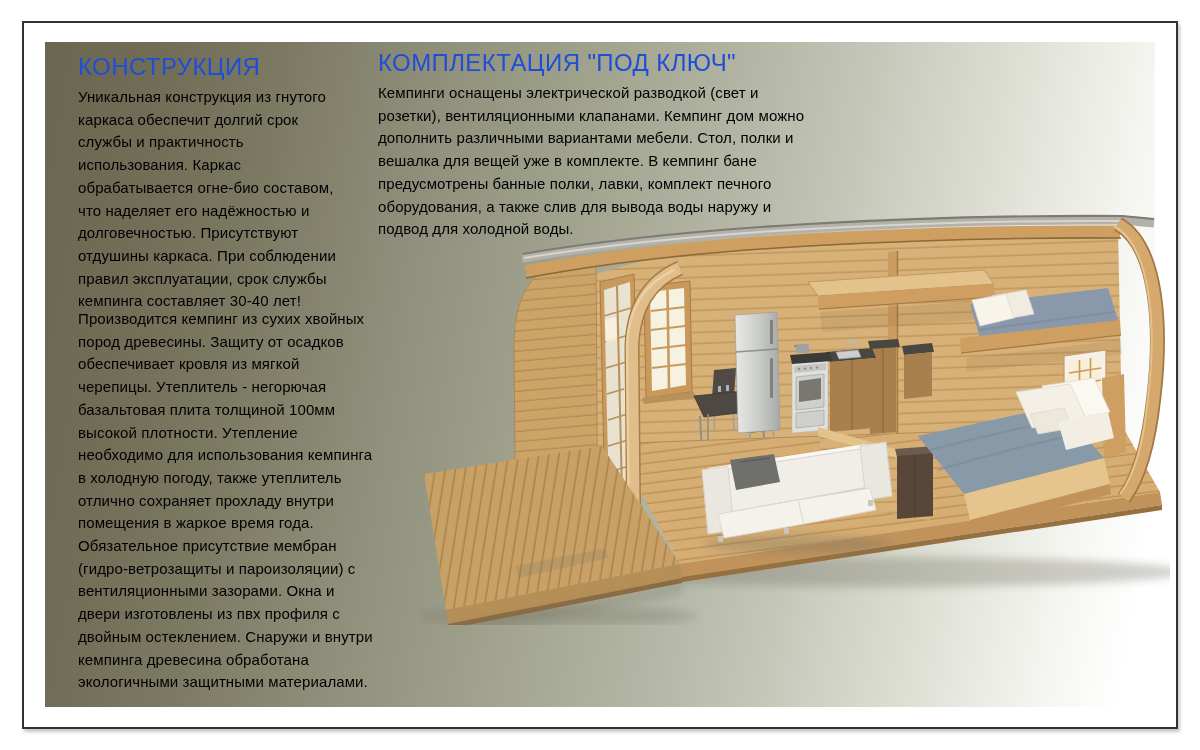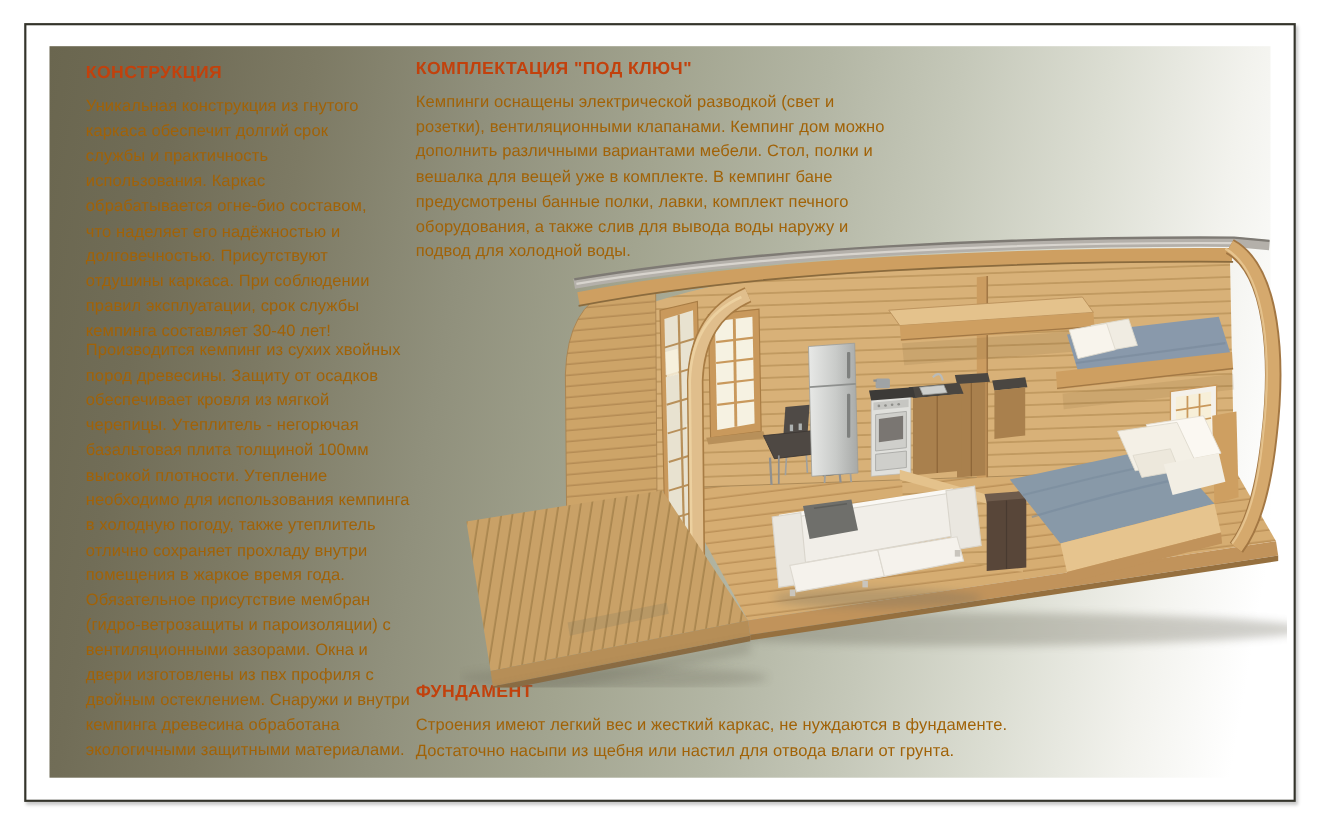--- a/index.html
+++ b/index.html
@@ -5,24 +5,24 @@
   html,body{margin:0;padding:0;background:#ffffff;}
   .page{position:relative;width:1200px;height:750px;background:#ffffff;overflow:hidden;
         font-family:"Liberation Sans","DejaVu Sans",sans-serif;}
   .frame{position:absolute;left:22px;top:21px;right:22px;bottom:21px;
          border:2px solid #34342b;box-shadow:2px 3px 3px rgba(0,0,0,.22);}
   .panel{position:absolute;left:45px;top:42px;width:1110px;height:665px;
          background:linear-gradient(100deg,#6a664f 0%,#716d57 10%,#7d7a64 20%,
                     #90907c 33%,#a2a48f 46%,#b3b6a4 58%,#c5c8b9 68%,
                     #dcded3 79%,#f2f2ed 89%,#ffffff 97%);}
   .tblock{position:absolute;color:#ffffff;}
-  .tblock h2{margin:0 0 9px 0;font-size:16px;line-height:20px;font-weight:700;
-             letter-spacing:.4px;color:#c2410c;}
+  .tblock h2{margin:0 0 9px 0;font-size:24px;line-height:20px;font-weight:400;
+             letter-spacing:.4px;color:#1d4ed8;}
   .tblock p{margin:0;font-size:15px;line-height:22.7px;white-space:pre-line;
-            letter-spacing:.1px;color:#a16207;}
+            letter-spacing:.1px;color:#000000;}
   .b-construction{left:78px;top:57px;width:330px;}
   .b-materials{left:78px;top:308px;width:345px;}
   .b-turnkey{left:378px;top:53px;width:470px;}
   .b-foundation{left:378px;top:620px;width:580px;}
   .house{position:absolute;left:418px;top:200px;width:752px;height:425px;}
   .house svg{display:block;width:752px;height:425px;}
 </style>
 </head>
 <body>
 
@@ -68,25 +68,20 @@
     <h2>КОМПЛЕКТАЦИЯ "ПОД КЛЮЧ"</h2>
     <p>Кемпинги оснащены электрической разводкой (свет и
 розетки), вентиляционными клапанами. Кемпинг дом можно
 дополнить различными вариантами мебели. Стол, полки и
 вешалка для вещей уже в комплекте. В кемпинг бане
 предусмотрены банные полки, лавки, комплект печного
 оборудования, а также слив для вывода воды наружу и
 подвод для холодной воды.</p>
   </div>
 
-  <div class="tblock b-foundation">
-    <h2>ФУНДАМЕНТ</h2>
-    <p>Строения имеют легкий вес и жесткий каркас, не нуждаются в фундаменте.
-Достаточно насыпи из щебня или настил для отвода влаги от грунта.</p>
-  </div>
 
   <div class="house">
     <svg viewBox="0 0 752 425" aria-hidden="true">
       <defs>
         <linearGradient id="gFridge" x1="0" y1="0" x2="1" y2="0">
           <stop offset="0" stop-color="#E8E9E7"></stop>
             <stop offset=".55" stop-color="#C9CBC9"></stop>
             <stop offset="1" stop-color="#A7A9A7"></stop>
         </linearGradient>
         <pattern id="pWall" width="752" height="11" patternUnits="userSpaceOnUse" patternTransform="rotate(-2)">

